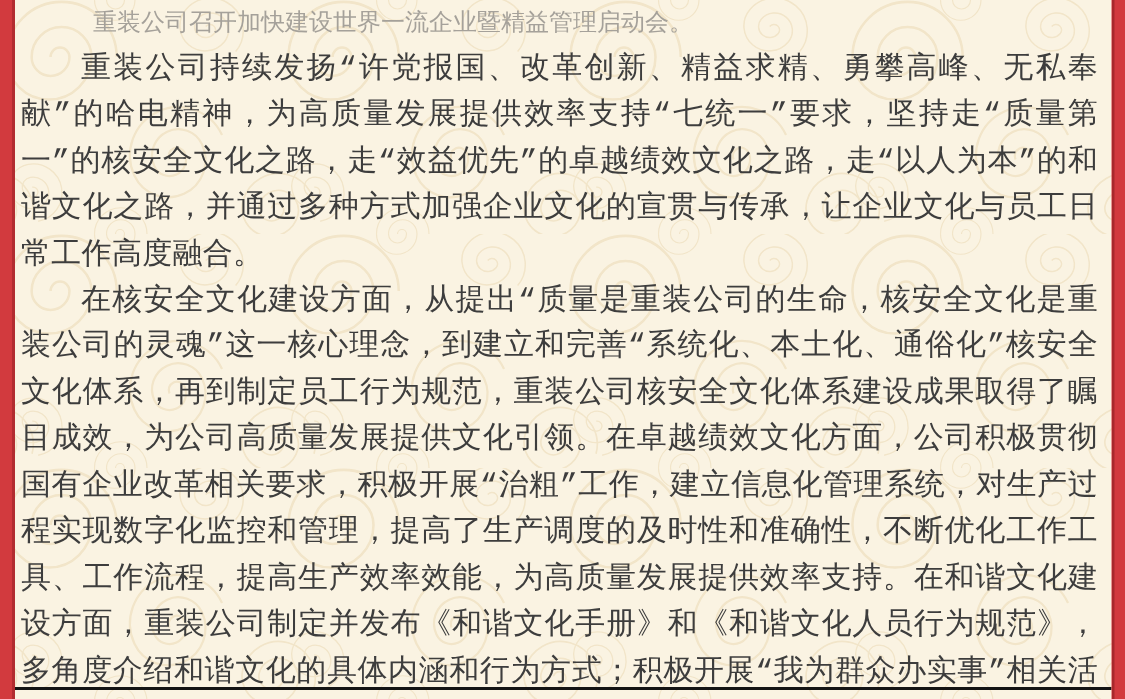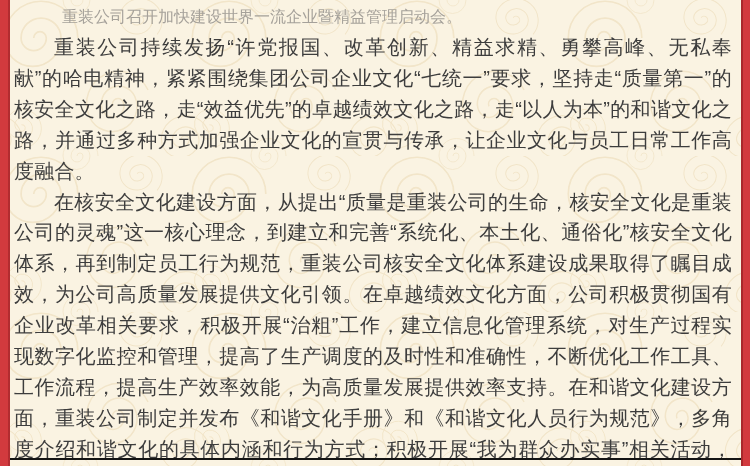--- a/index.html
+++ b/index.html
@@ -1,21 +1,21 @@
 <!DOCTYPE html>
 <html><head>
 <meta charset="utf-8">
 <style>
   html,body{margin:0;padding:0;background:#faf3e2;}
   .stage{
     position:relative;
     width:750px;height:466px;
     overflow:hidden;
     background:#faf3e2;
-    font-family:Liberation Sans, sans-serif;
+    font-family:Liberation Mono, monospace;
   }
   .pattern-svg{position:absolute;left:0;top:0;width:750px;height:466px;display:block;}
   .side-bar{position:absolute;top:0;bottom:0;background:#d23a3e;}
   .side-bar.left{left:0;width:10px;box-shadow:inset -2px 0 0 rgba(120,20,22,.35);}
   .side-bar.right{right:0;width:9px;box-shadow:inset 2px 0 0 rgba(120,20,22,.45);}
   .content{
     position:absolute;left:14px;right:18px;top:0;
   }
   .doc-title{
     margin:0;
@@ -59,21 +59,21 @@
         <use href="#spiral" transform="translate(80,156) scale(0.5)"></use>
         <use href="#spiral" transform="translate(80,0) scale(0.5)"></use>
       </pattern>
     </defs>
     <rect x="0" y="0" width="750" height="466" fill="#faf3e2"></rect>
     <rect x="0" y="0" width="750" height="466" fill="url(#swirls)" opacity="0.85"></rect>
   </svg>
 
   <div class="content">
     <h1 class="doc-title">重装公司召开加快建设世界一流企业暨精益管理启动会。</h1>
-    <p class="doc-p">重装公司持续发扬“许党报国、改革创新、精益求精、勇攀高峰、无私奉献”的哈电精神，紧紧围绕集团公司企业文化“七统一”要求，坚持走“质量第一”的核安全文化之路，走“效益优先”的卓越绩效文化之路，走“以人为本”的和谐文化之路，并通过多种方式加强企业文化的宣贯与传承，让企业文化与员工日常工作高度融合。</p>
+    <p class="doc-p">重装公司持续发扬“许党报国、改革创新、精益求精、勇攀高峰、无私奉献”的哈电精神，为高质量发展提供效率支持“七统一”要求，坚持走“质量第一”的核安全文化之路，走“效益优先”的卓越绩效文化之路，走“以人为本”的和谐文化之路，并通过多种方式加强企业文化的宣贯与传承，让企业文化与员工日常工作高度融合。</p>
     <p class="doc-p">在核安全文化建设方面，从提出“质量是重装公司的生命，核安全文化是重装公司的灵魂”这一核心理念，到建立和完善“系统化、本土化、通俗化”核安全文化体系，再到制定员工行为规范，重装公司核安全文化体系建设成果取得了瞩目成效，为公司高质量发展提供文化引领。在卓越绩效文化方面，公司积极贯彻国有企业改革相关要求，积极开展“治粗”工作，建立信息化管理系统，对生产过程实现数字化监控和管理，提高了生产调度的及时性和准确性，不断优化工作工具、工作流程，提高生产效率效能，为高质量发展提供效率支持。在和谐文化建设方面，重装公司制定并发布《和谐文化手册》和《和谐文化人员行为规范》，多角度介绍和谐文化的具体内涵和行为方式；积极开展“我为群众办实事”相关活动，鼓励广大员工为公司发展建言献策，举办多样化的文体活动，丰富员工生活，为公司高质量发展营造和谐氛围。</p>
   </div>
 
   <div class="bottom-rule"></div>
 
   <div class="side-bar left"></div>
   <div class="side-bar right"></div>
 
 </div>
 

